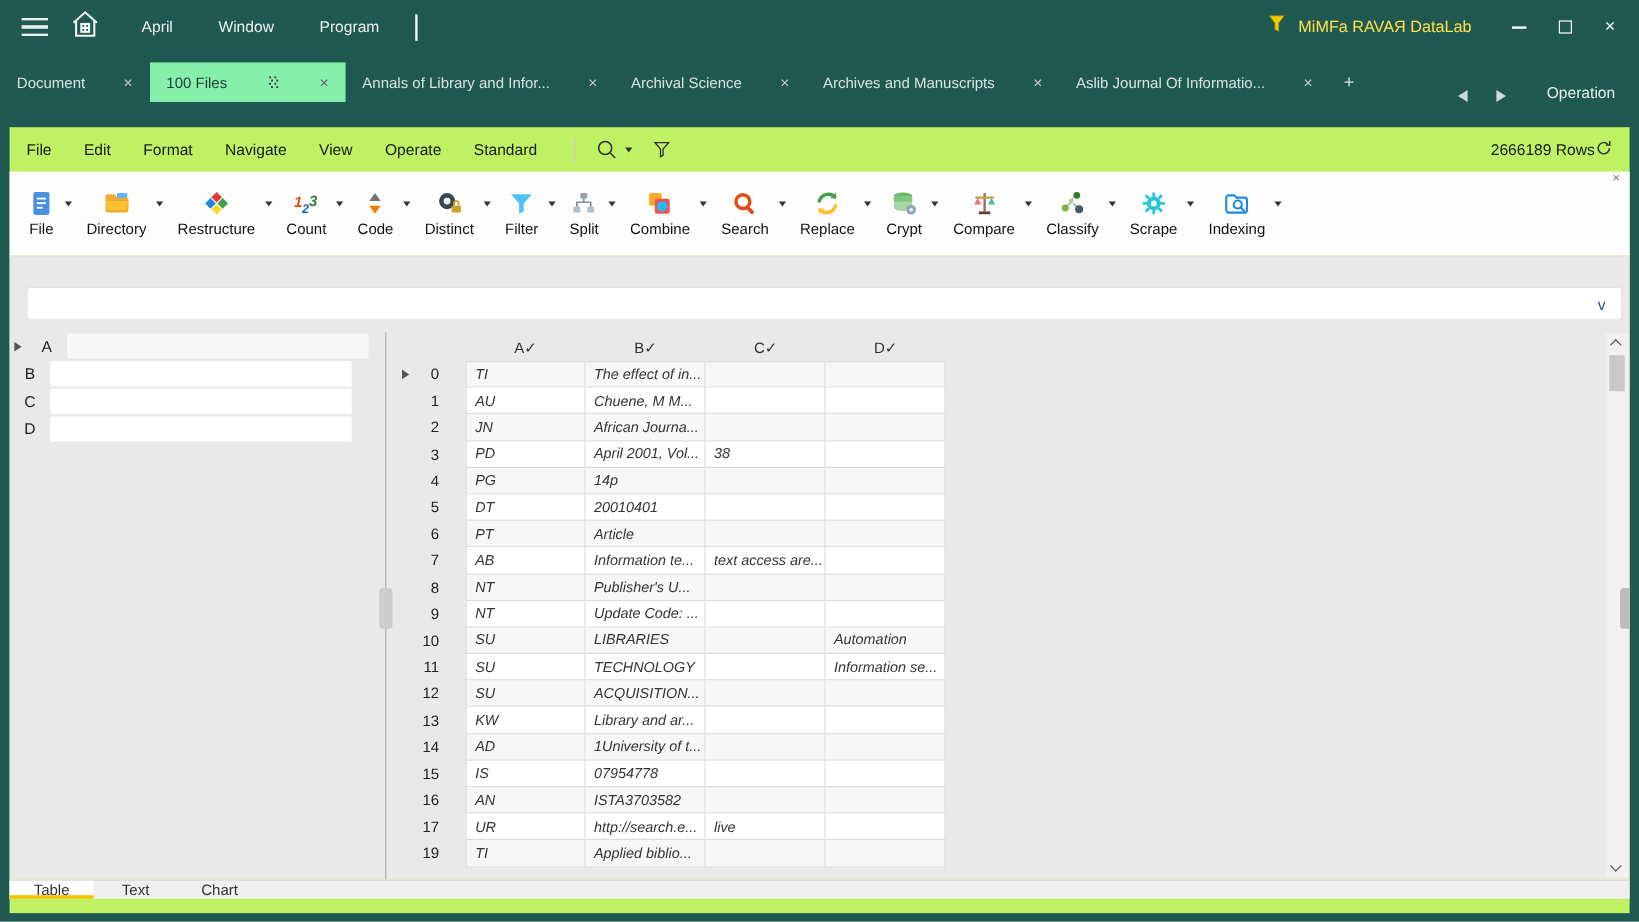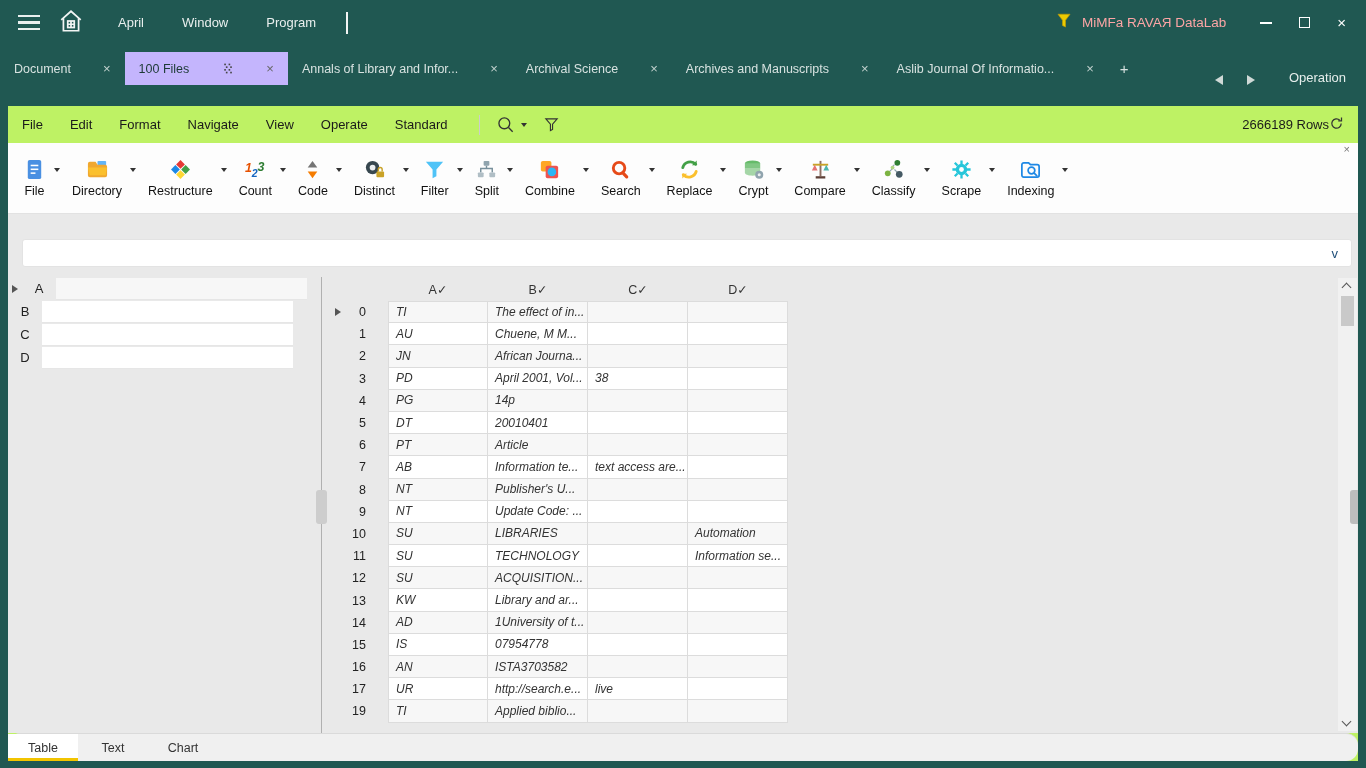--- a/index.html
+++ b/index.html
@@ -8,30 +8,30 @@
 
   
   .titlebar { position:absolute; left:0; top:0; width:1366px; height:45px; display:flex; align-items:center; color:#e9efee; }
   .burger { margin-left:18px; width:22px; display:flex; flex-direction:column; gap:4px; cursor:pointer; }
   .burger i { display:block; height:2.4px; background:#e9efee; }
   .home-btn { margin-left:16px; width:30px; height:28px; display:flex; align-items:center; justify-content:center; }
   .tmenu { display:flex; gap:38px; margin-left:32px; font-size:13px; }
   .tmenu-item { cursor:pointer; }
   .text-cursor { width:2px; height:22px; background:#f2f5f4; margin-left:30px; }
   .title-right { margin-left:auto; display:flex; align-items:center; }
-  .app-title { color:#fca5a5; font-size:13.5px; margin-left:9px; }
+  .app-title { color:#fde047; font-size:13.5px; margin-left:9px; }
   .winctl { display:flex; align-items:center; gap:27px; margin-left:34px; margin-right:20px; }
   .win-min { width:12px; height:2px; background:#fff; }
   .win-max { width:11px; height:11px; border:1.5px solid #fff; }
   .win-close { color:#fff; font-size:15px; line-height:1; }
 
   
   .tabstrip { position:absolute; left:0; top:45px; width:1366px; height:40px; display:flex; align-items:flex-end; color:#d7e2e0; }
   .tab { height:33px; display:flex; align-items:center; padding:0 14px; font-size:12.5px; gap:32px; cursor:pointer; white-space:nowrap; }
-  .tab.active { background:#c4b5fd; color:#1d3a36; }
+  .tab.active { background:#86efac; color:#1d3a36; }
   .tab-close { font-size:13px; color:#c3d2cf; cursor:pointer; }
   .tab.active .tab-close { color:#666; }
   .tab-merge { display:none; }
   .tab.active .tab-merge { display:inline-flex; }
   .tab-merge svg { width:13px; height:13px; }
   .tab-new { height:33px; display:flex; align-items:center; padding:0 12px; font-size:15px; cursor:pointer; }
   .tabnav { margin-left:auto; height:33px; display:flex; align-items:flex-end; gap:24px; padding-right:20px; }
   .tri-left { width:0; height:0; border-right:8px solid #cfd9d7; border-top:5px solid transparent; border-bottom:5px solid transparent; }
   .tri-right { width:0; height:0; border-left:8px solid #cfd9d7; border-top:5px solid transparent; border-bottom:5px solid transparent; }
   .operation-label { font-size:13px; color:#e6eeec; margin-left:10px; }
@@ -88,21 +88,21 @@
   .trow:nth-child(1) .tcell { border-top:1px solid #dcdcdc; }
   .trow:nth-child(odd) .tcell { background:#f7f7f7; }
 
   .vscroll { position:absolute; right:1px; top:64px; bottom:2px; width:19px; background:#f1f1f1; }
   .chev { width:7px; height:7px; border-left:1.8px solid #555; border-top:1.8px solid #555; position:absolute; left:5px; }
   .chev-up { transform:rotate(45deg); top:6px; }
   .chev-down { transform:rotate(225deg); bottom:6px; }
   .vs-thumb { position:absolute; left:3px; top:18px; width:13px; height:30px; background:#c9c9c9; cursor:grab; }
 
   
-  .bottomtabs { height:28px; background:#f0f0f0; border-top:1px solid #dadada; display:flex;border-radius:12px; }
+  .bottomtabs { height:16px; background:#f0f0f0; border-top:1px solid #dadada; display:flex; }
   .btab { width:70px; display:flex; align-items:center; justify-content:center; font-size:12.5px; color:#333; position:relative; cursor:pointer; }
   .btab.active { background:#fff; }
   .btab.active::after { content:""; position:absolute; left:0; right:0; bottom:0; height:3px; background:#f2c400; }
 </style>
 </head>
 <body>
 
 <div class="titlebar">
   <div class="burger">
       <i></i>

